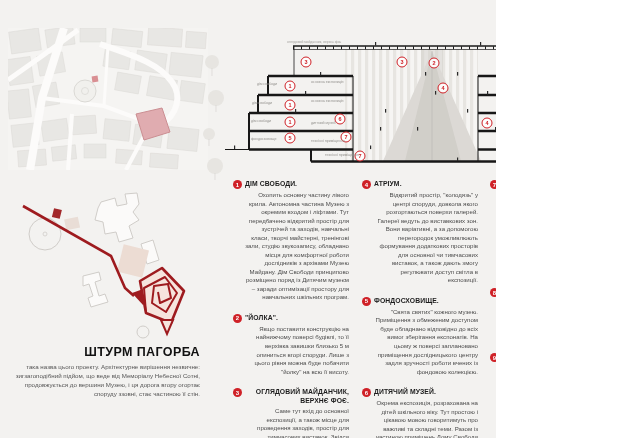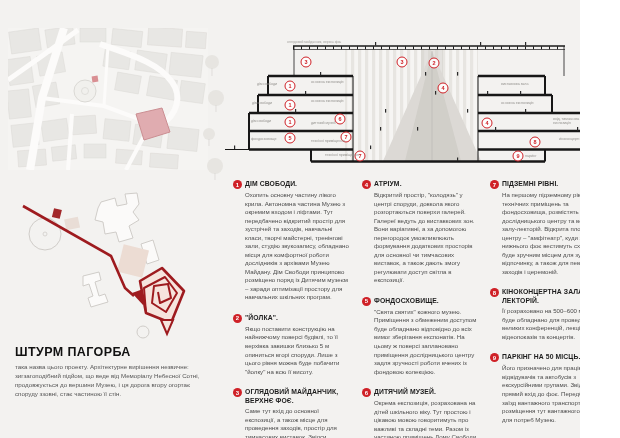--- a/index.html
+++ b/index.html
@@ -1,16 +1,16 @@
 <!DOCTYPE html>
 <html><head>
 <meta charset="utf-8">
 <style>
   html,body{margin:0;padding:0;}
-  .poster{position:relative;width:580px;height:438px;background:#f3f2f0;font-family:"Liberation Sans",sans-serif;overflow:hidden;}
+  .poster{position:relative;width:496px;height:438px;background:#f3f2f0;font-family:"Liberation Sans",sans-serif;overflow:hidden;text-align:right;}
   .panel{position:absolute;}
 
   
   .legend-col{position:absolute;top:180px;width:116px;}
   .legend-item{margin-bottom:12px;}
   .item-head{display:flex;gap:3px;align-items:flex-start;margin-bottom:2px;}
   .num-badge{flex:0 0 9px;width:9px;height:9px;border-radius:50%;background:#cf2127;color:#fff;
              font-size:6px;font-weight:bold;display:flex;align-items:center;justify-content:center;line-height:1;}
   .item-heading{font-size:6.8px;font-weight:bold;color:#1c1c1c;line-height:1.25;letter-spacing:.1px;}
   .item-body{font-size:6.1px;line-height:1.4;color:#4b4b4b;margin:0 0 0 12px;}

